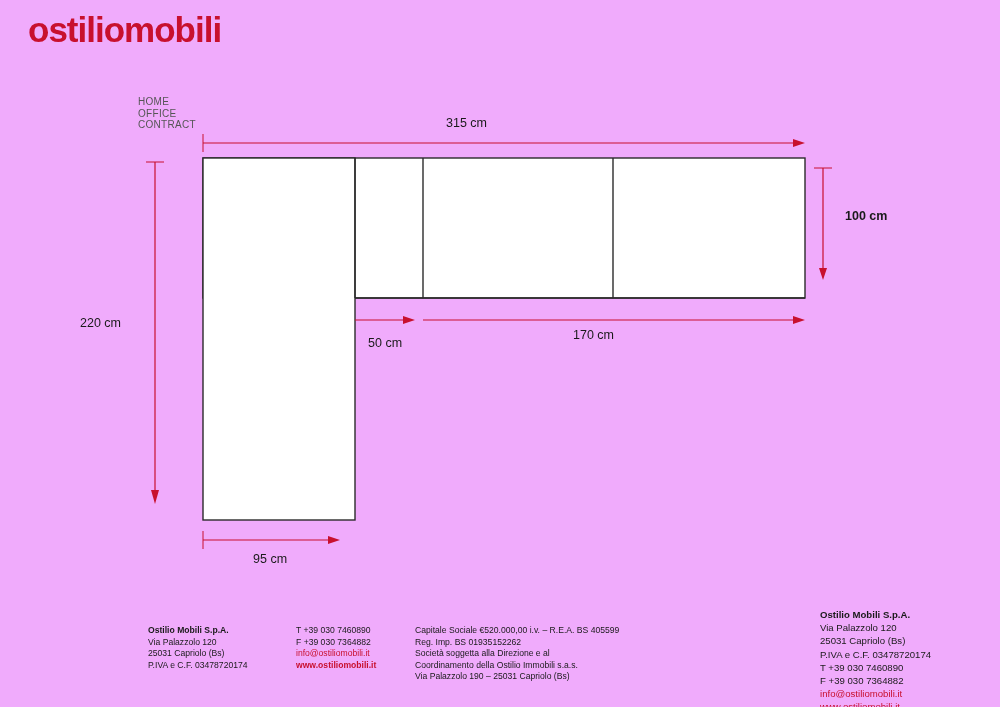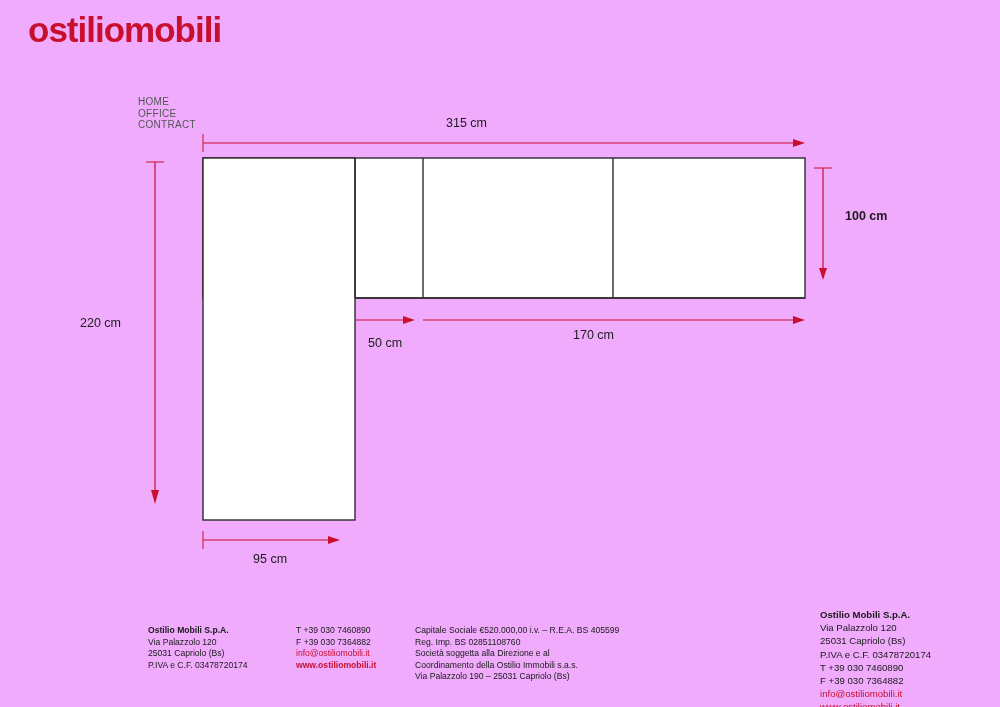--- a/index.html
+++ b/index.html
@@ -164,21 +164,21 @@
 
     <div class="fcol c2">
       <div>T +39 030 7460890</div>
       <div>F +39 030 7364882</div>
       <div class="f-red">info@ostiliomobili.it</div>
       <div class="f-red-b">www.ostiliomobili.it</div>
     </div>
 
     <div class="fcol c3">
       <div>Capitale Sociale €520.000,00 i.v. – R.E.A. BS 405599</div>
-      <div>Reg. Imp. BS 02851108760</div>
+      <div>Reg. Imp. BS 01935152262</div>
       <div>Società soggetta alla Direzione e al</div>
       <div>Coordinamento della Ostilio Immobili s.a.s.</div>
       <div>Via Palazzolo 190 – 25031 Capriolo (Bs)</div>
     </div>
   </div>
 
   <div class="sidebar-info">
     <div class="f-bold">Ostilio Mobili S.p.A.</div>
     <div>Via Palazzolo 120</div>
     <div>25031 Capriolo (Bs)</div>

